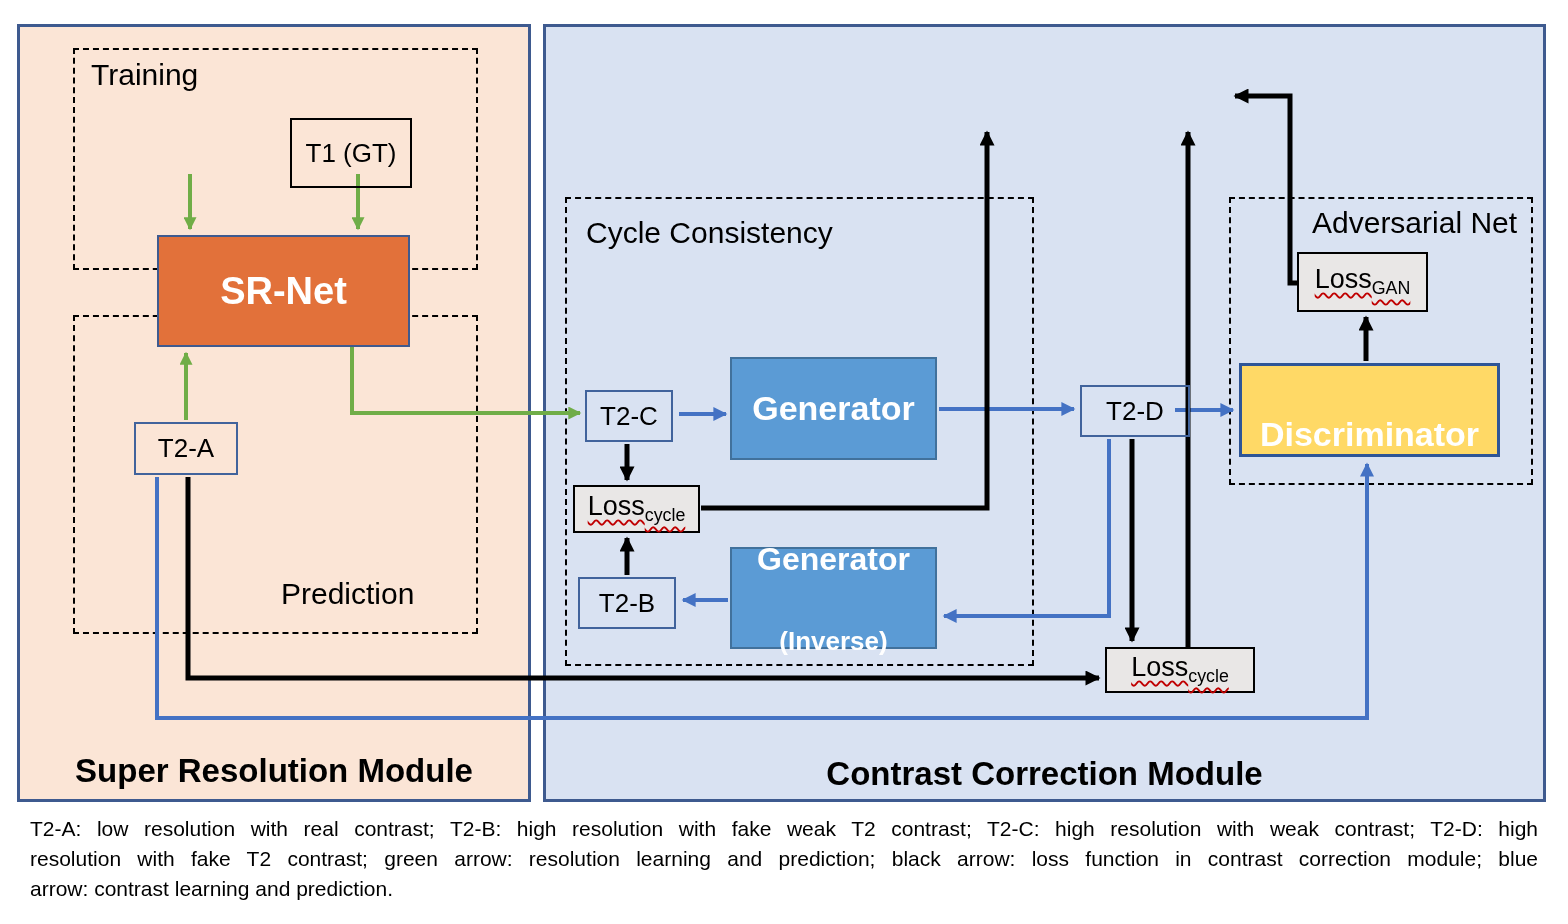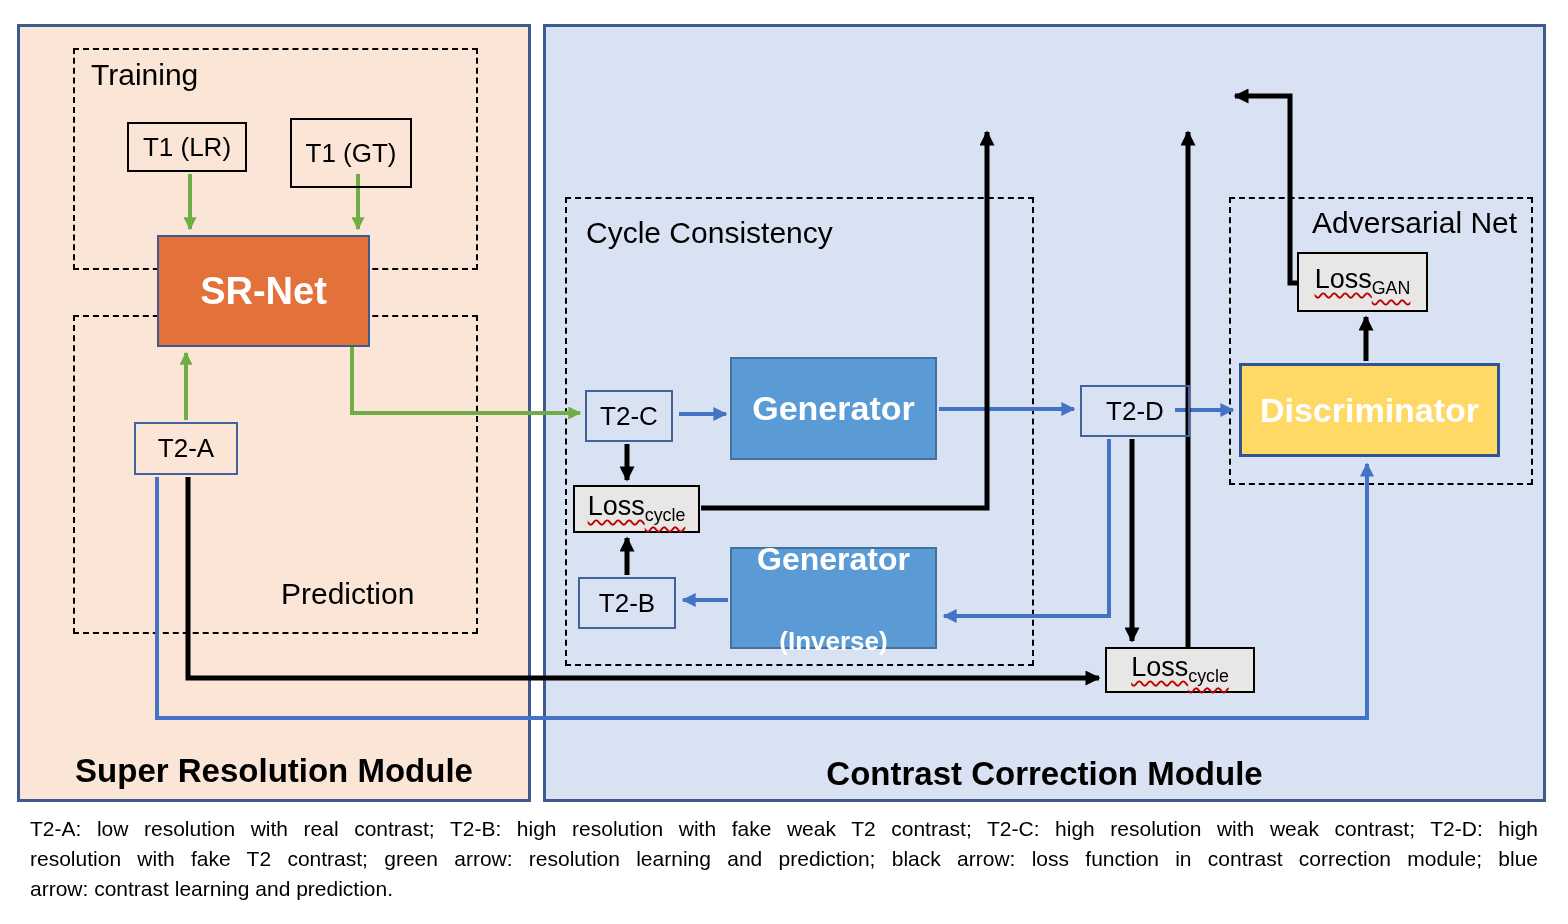--- a/index.html
+++ b/index.html
@@ -10,21 +10,21 @@
   #panel-right{left:543px;top:24px;width:1003px;height:778px;background:#D9E2F2;}
   .dashed{position:absolute;border:2px dashed #000;box-sizing:border-box;}
   .grouplabel{position:absolute;font-size:30px;white-space:nowrap;}
   .paneltitle{position:absolute;font-size:33px;font-weight:bold;text-align:center;white-space:nowrap;}
   .box{position:absolute;box-sizing:border-box;display:flex;align-items:center;justify-content:center;
        text-align:center;white-space:nowrap;}
   .bluebrd{border:2px solid #41639C;background:transparent;font-size:26px;}
   .graybox{border:2px solid #000;background:#E9E7E6;font-size:27px;}
   .fillblue{background:#5B9BD5;border:2px solid #41719C;color:#fff;font-weight:bold;font-size:34px;}
   .fillorange{background:#E2713A;border:2px solid #3E5A8F;color:#fff;font-weight:bold;font-size:38px;}
-  .fillyellow{background:#FFD966;border:3px solid #2E5597;color:#fff;font-weight:bold;font-size:34px;}
+  .fillyellow{background:#FFD966;border:3px solid #2E5597;color:#fff;font-weight:bold;font-size:34px;align-items:flex-end;}
   .squiggle{text-decoration-line:underline;text-decoration-style:wavy;
             text-decoration-color:#C00000;text-decoration-thickness:2px;text-underline-offset:4px;}
   sub.squiggle{font-size:0.66em;}
   #arrows{position:absolute;left:0;top:0;pointer-events:none;}
   #caption{position:absolute;left:30px;top:814px;width:1508px;font-size:21px;line-height:30px;}
   .cap-just{text-align:justify;text-align-last:justify;}
   .gi2{font-size:26px;line-height:30px;margin-top:48px;}
 </style>
 </head>
 <body>
@@ -72,27 +72,24 @@
     <path d="M627,444 L627,480" stroke="#000" stroke-width="5" fill="none" marker-end="url(#mBlack)"></path>
     <path d="M627,575 L627,538" stroke="#000" stroke-width="5" fill="none" marker-end="url(#mBlack)"></path>
     <path d="M701,508 L987,508 L987,132" stroke="#000" stroke-width="5" fill="none" marker-end="url(#mBlack)"></path>
     <path d="M188,477 L188,678 L1099,678" stroke="#000" stroke-width="5" fill="none" marker-end="url(#mBlack)"></path>
     <path d="M1132,439 L1132,641" stroke="#000" stroke-width="5" fill="none" marker-end="url(#mBlack)"></path>
     <path d="M1188,647 L1188,132" stroke="#000" stroke-width="5" fill="none" marker-end="url(#mBlack)"></path>
     <path d="M1366,361 L1366,317" stroke="#000" stroke-width="5" fill="none" marker-end="url(#mBlack)"></path>
     <path d="M1298,283 L1290,283 L1290,96 L1235,96" stroke="#000" stroke-width="5" fill="none" marker-end="url(#mBlack)"></path>
   </svg>
 
-  <div class="box bluebrd" style="left:127px;top:122px;width:120px;height:50px;border-color:#000;">
-    <span>T1 (LR)</span>
-  </div>
   <div class="box bluebrd" style="left:290px;top:118px;width:122px;height:70px;border-color:#000;">
     <span>T1 (GT)</span>
   </div>
-  <div class="box fillorange" style="left:157px;top:235px;width:213px;height:112px;">
+  <div class="box fillorange" style="left:157px;top:235px;width:253px;height:112px;">
     <span>SR-Net</span>
   </div>
   <div class="box bluebrd" style="left:134px;top:422px;width:104px;height:53px;">
     <span>T2-A</span>
   </div>
   <div class="paneltitle" style="left:17px;top:752px;width:514px;">Super Resolution Module</div>
 
 
   <div class="box bluebrd" style="left:585px;top:390px;width:88px;height:52px;">
     <span>T2-C</span>

